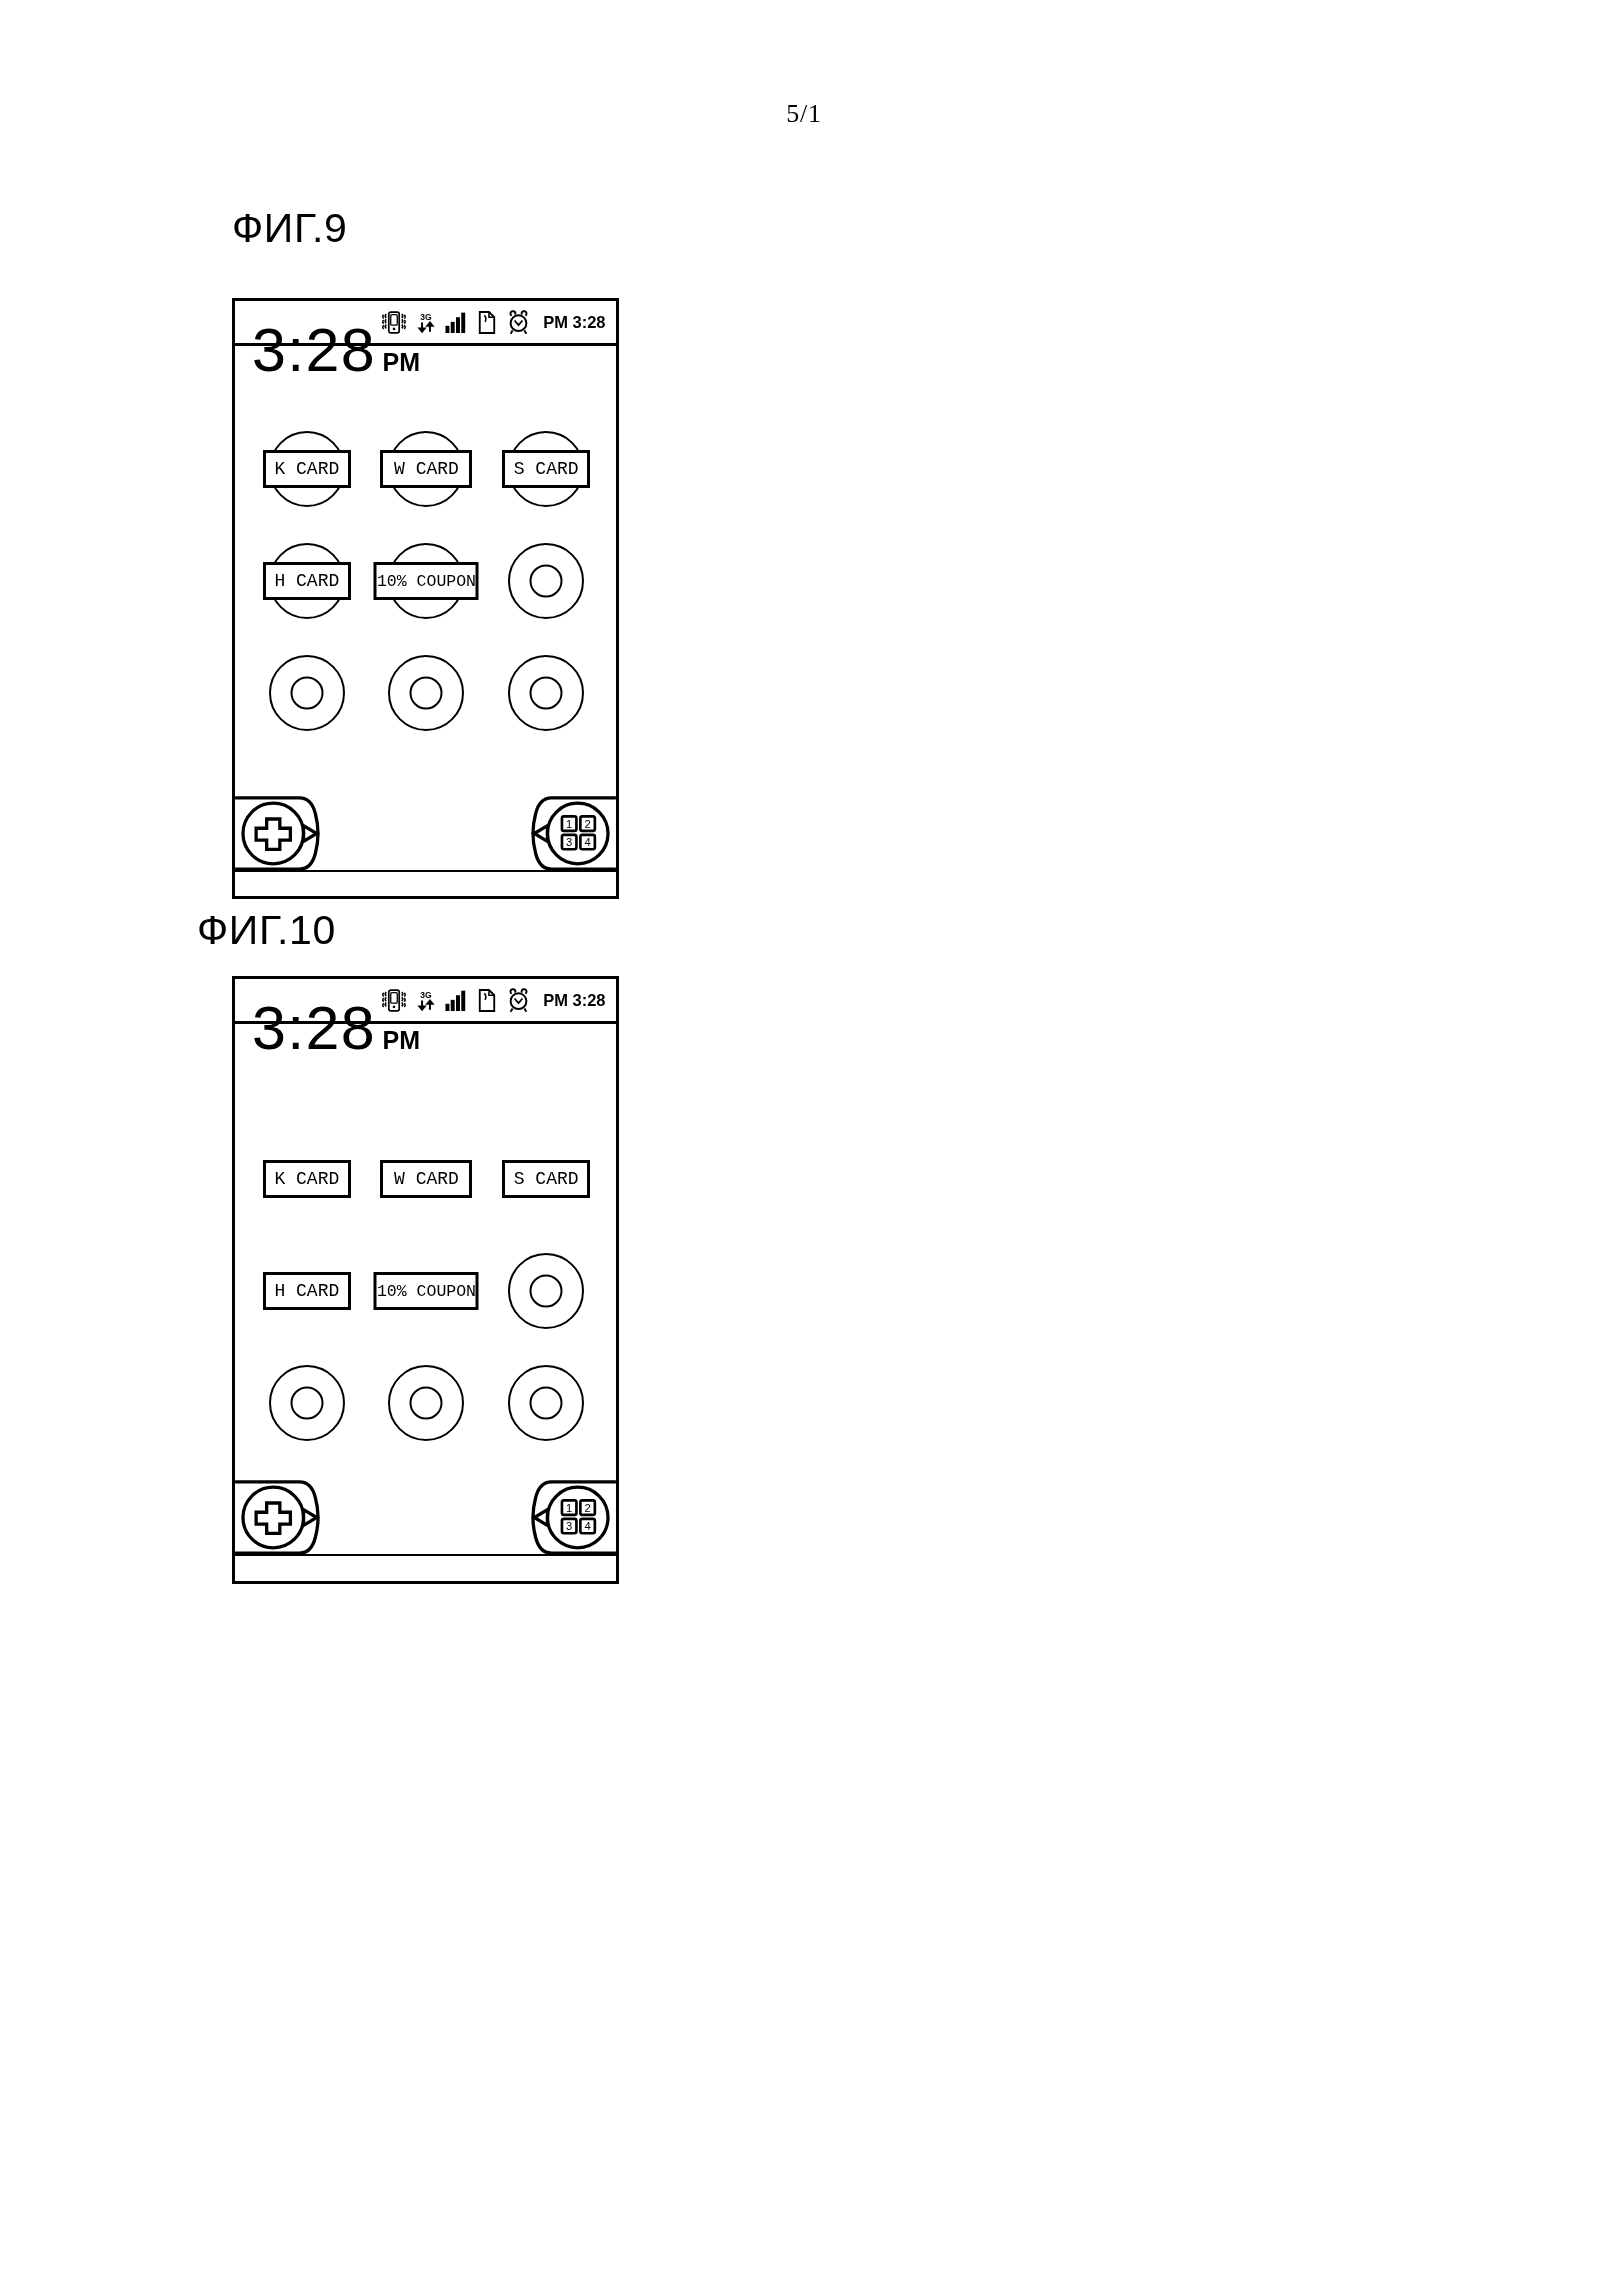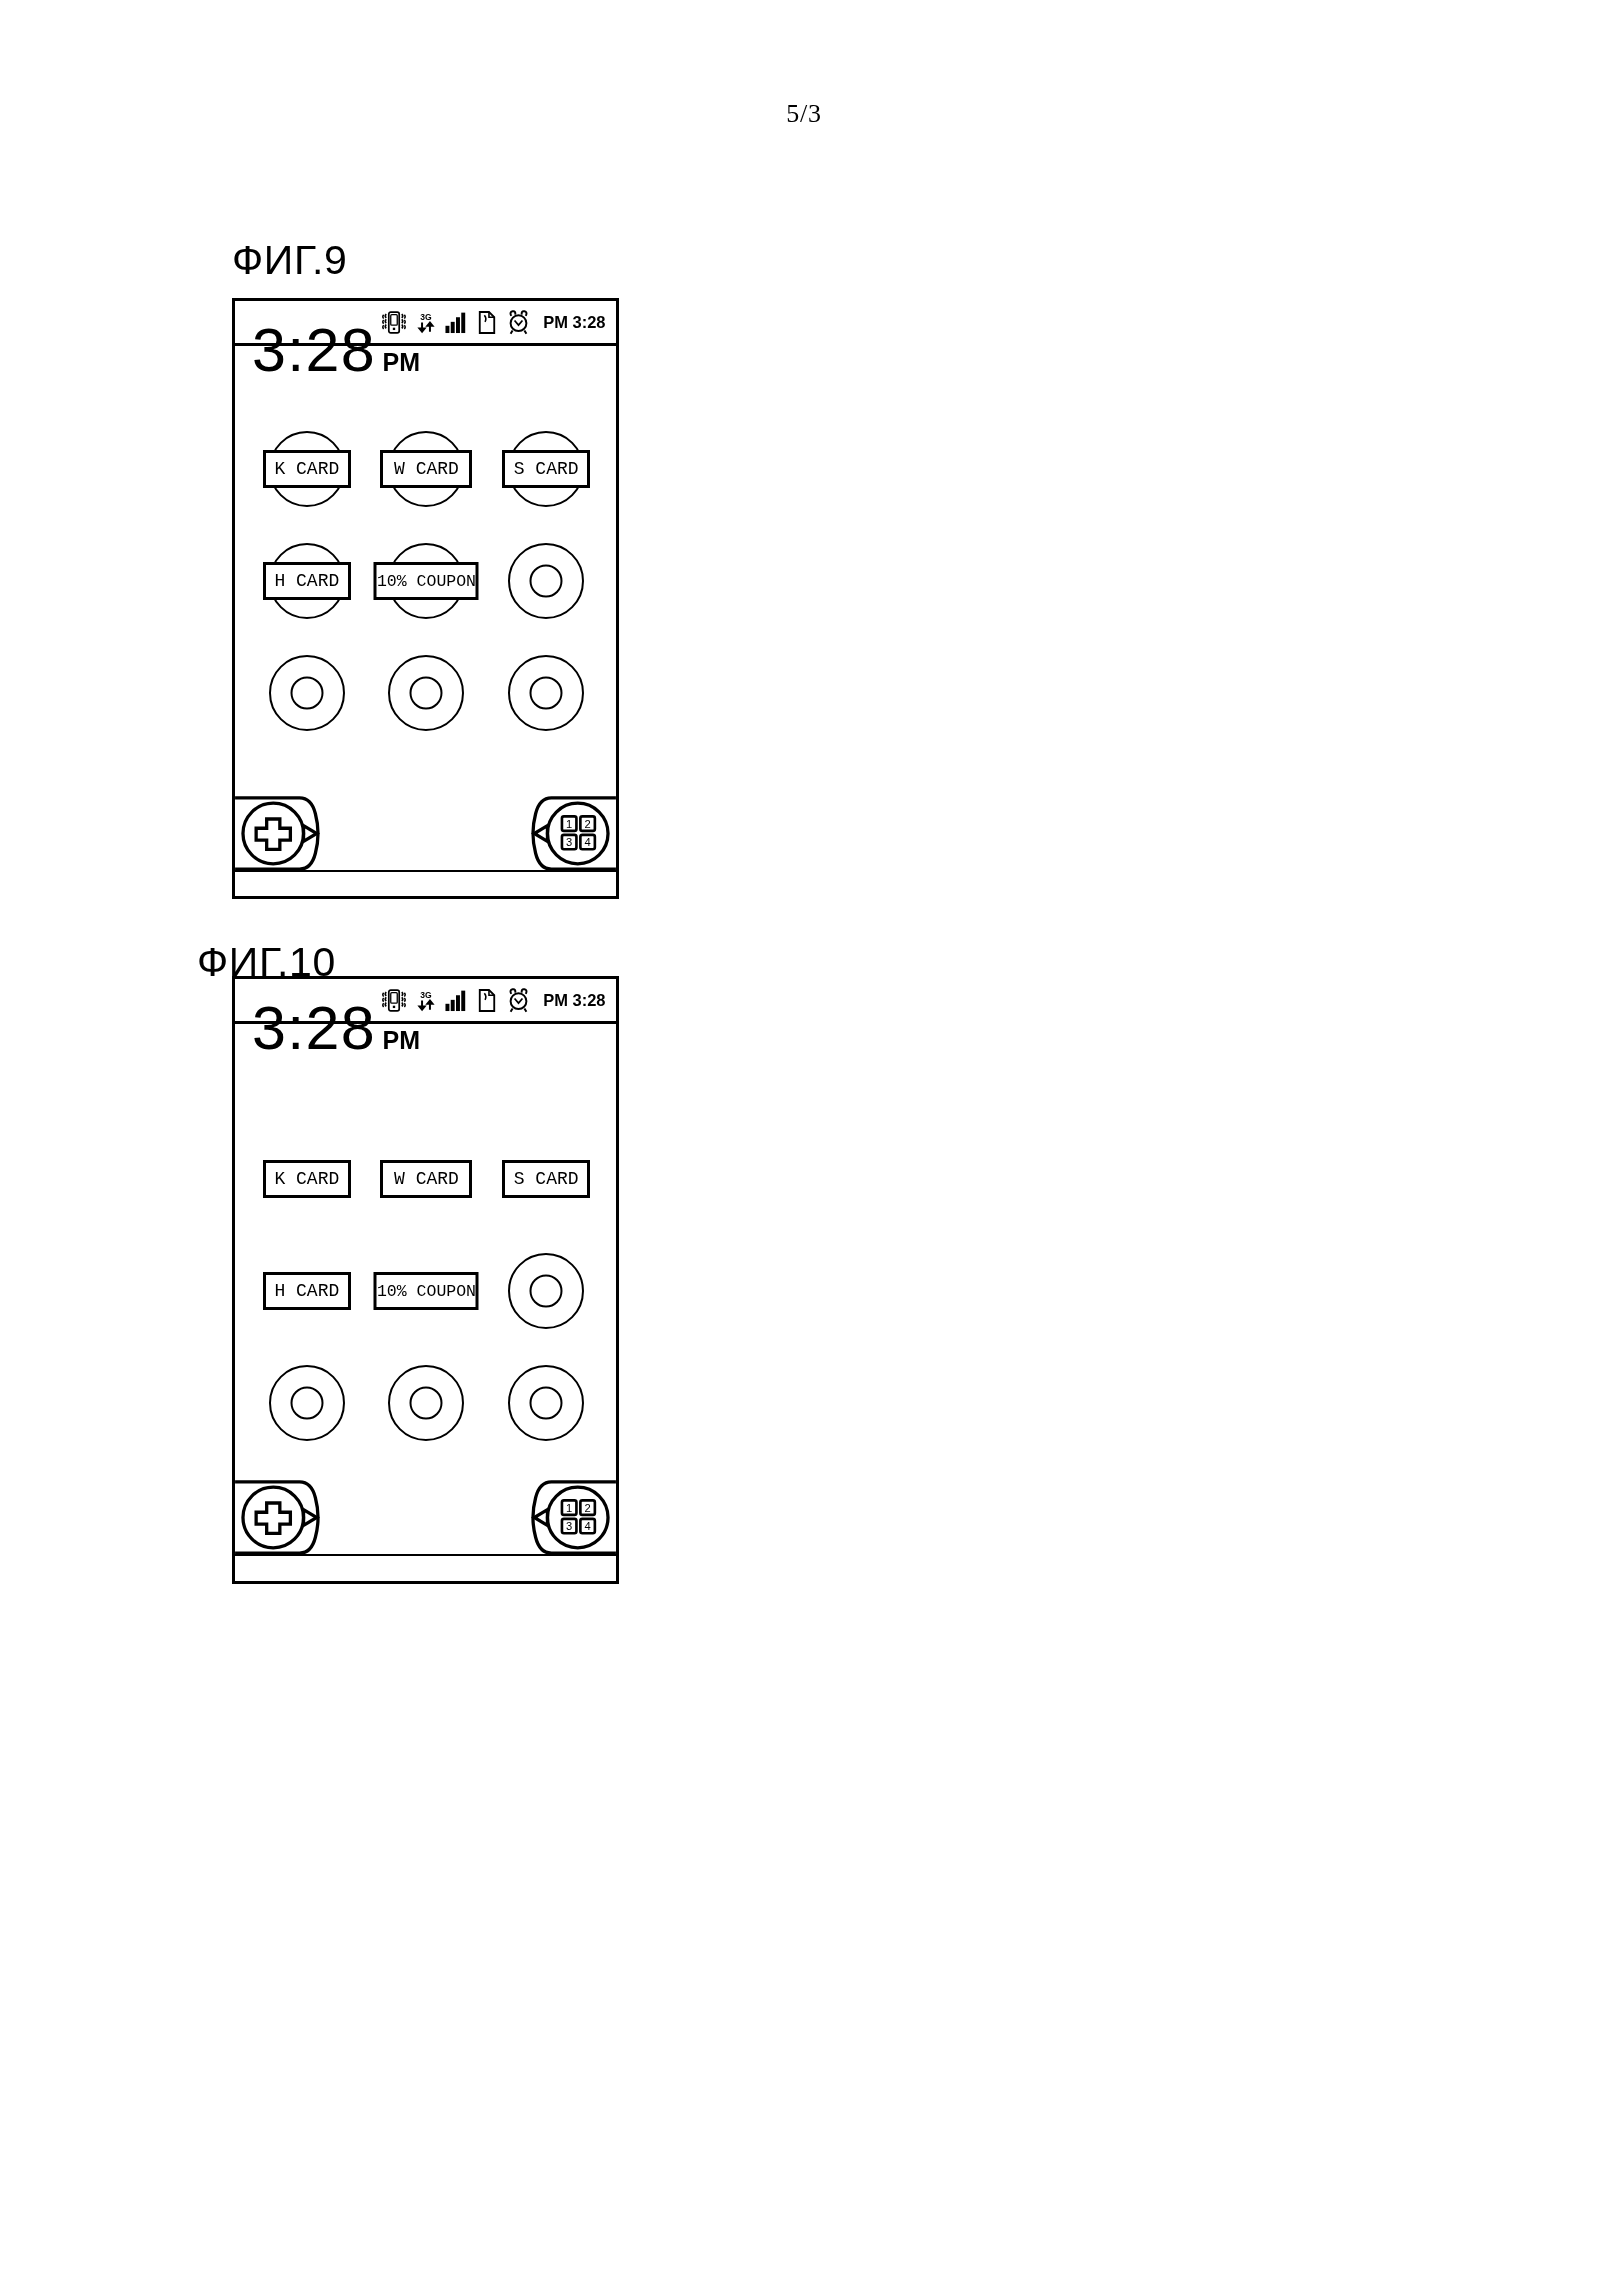--- a/index.html
+++ b/index.html
@@ -32,21 +32,20 @@
   .figure {
     position: absolute;
   }
   .fig-label {
     position: absolute;
     font-family: "Liberation Sans", sans-serif;
     font-size: 41px;
     font-weight: 400;
     letter-spacing: 0.7px;
     white-space: nowrap;
-    margin-top: 32px;
   }
 
   
   .phone {
     position: absolute;
     box-sizing: border-box;
     border: 3.3px solid #000;
     background: #fff;
   }
 
@@ -161,21 +160,21 @@
     position: absolute;
     line-height: 0;
   }
 
   
   * { outline: none; }
 </style>
 </head>
 <body>
 
-<div class="page-number">5/3</div>
+<div class="page-number">5/1</div>
 
 <div class="figure" style="left:0; top:0; width:1608px; height:935px;">
 
   <div class="fig-label" style="left:232px; top:205px;">ФИГ.9</div>
 
   <div class="phone" style="left:232px; top:298px; width:387px; height:601px;">
 
     <div class="statusbar">
       <span class="sb-icon">
         <svg width="26" height="25" viewBox="0 0 40 38">

